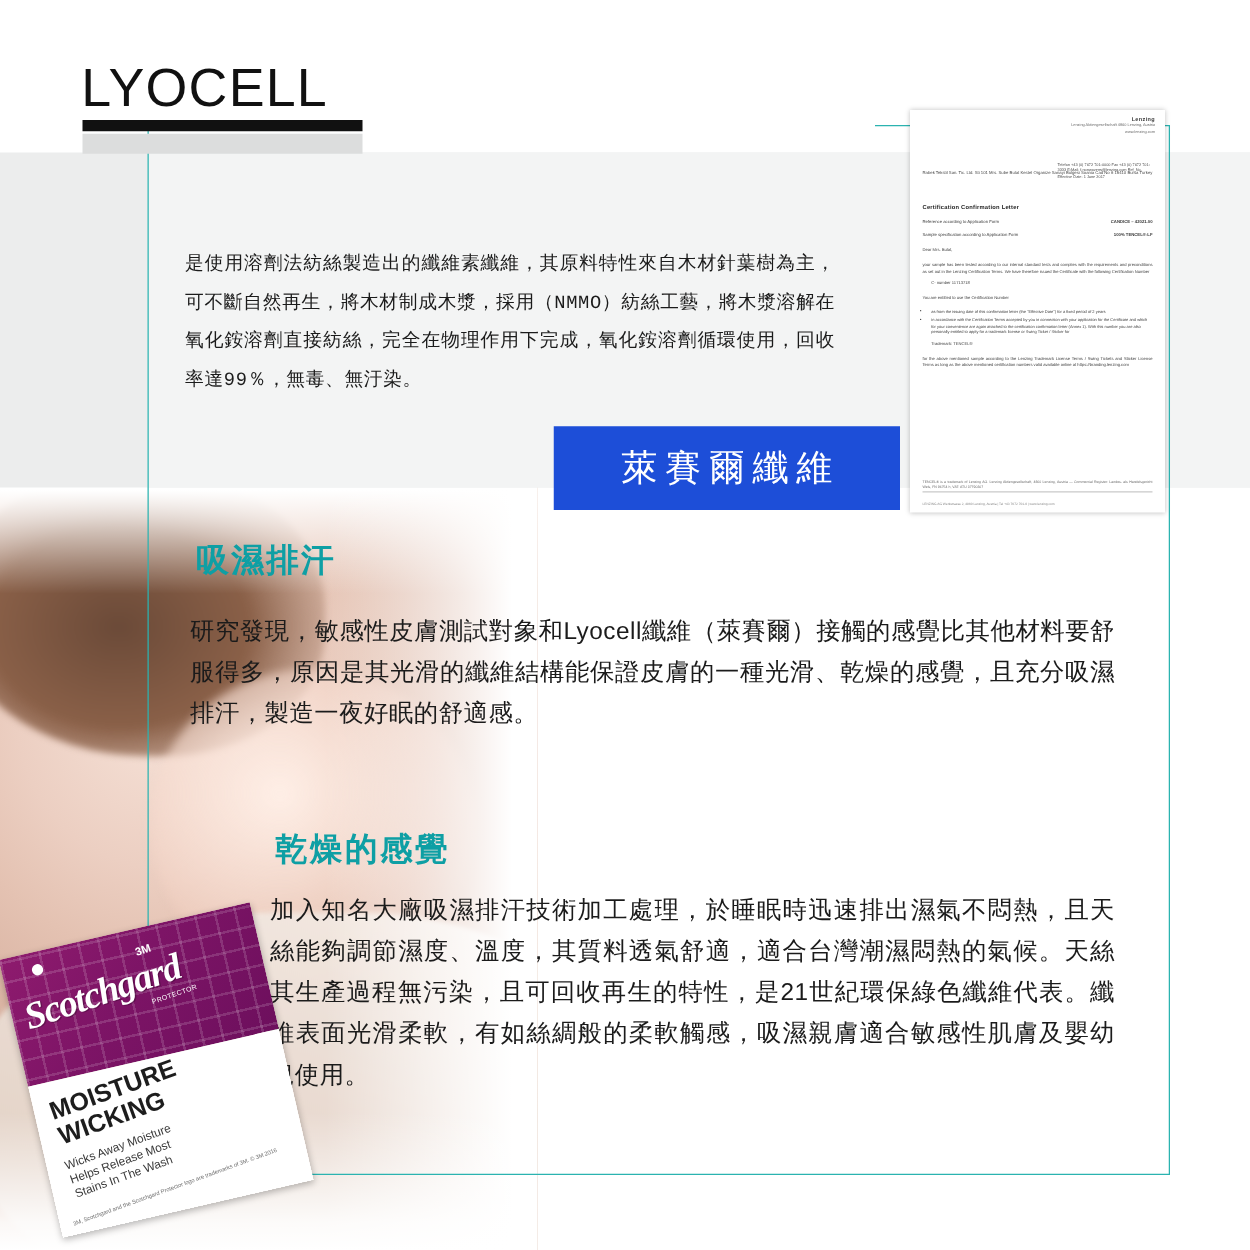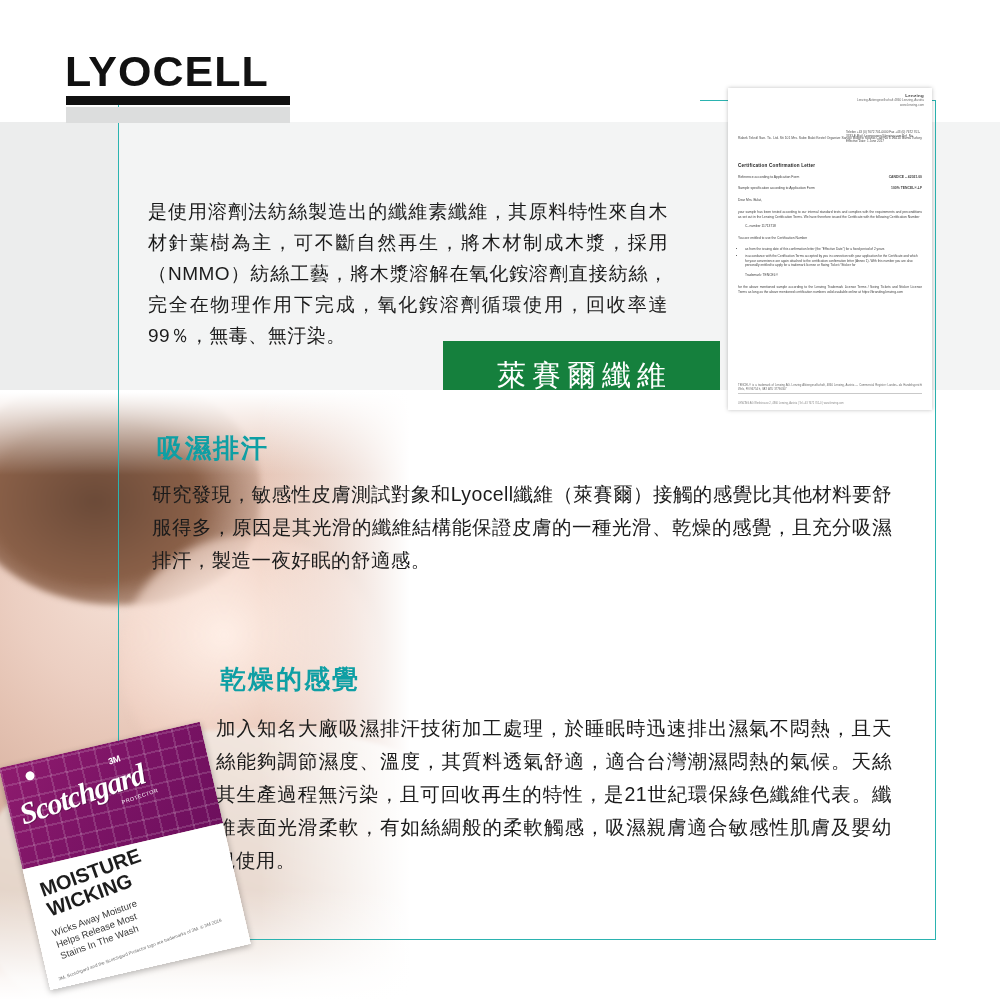--- a/index.html
+++ b/index.html
@@ -73,45 +73,46 @@
   .line { position:absolute; background:#2bb3b0; }
   .frame-left   { left:118px;  top:100px;  width:1px;  height:840px; }
   .frame-right  { left:935px;  top:100px;  width:1px;  height:840px; }
   .frame-bottom { left:118px;  top:939px;  width:818px; height:1px; }
   .frame-topl   { left:118px;  top:100px;  width:120px; height:1px; }
   .frame-topr   { left:700px;  top:100px;  width:236px; height:1px; }
 
   
   .brand {
     position:absolute; left:65px; top:47px;
-    font-size:43px; font-weight:bold; letter-spacing:1px;
+    font-size:43px; font-weight:normal; letter-spacing:1px;
     color:#111111;
     font-family:"Liberation Sans", sans-serif;
   }
   .brand-underline {
     position:absolute; left:66px; top:96px; width:224px; height:9px;
     background:#111111;
   }
   .brand-grey-bar {
     position:absolute; left:66px; top:107px; width:224px; height:16px;
     background:#dcdddd;
   }
 
   
   .intro {
     position:absolute; left:148px; top:196px; width:520px;
-    font-size:19px; line-height:31px; color:#1b1b1b;
+    font-size:15px; line-height:31px; color:#1b1b1b;
     letter-spacing:.5px;
     text-align:justify;
+    font-family:Liberation Mono, monospace;
   }
 
   
   .teal-box {
-    position:absolute; left:443px; top:341px; width:277px; height:49px;
-    background:#15803d;
+    position:absolute; left:443px; top:341px; width:277px; height:67px;
+    background:#1d4ed8;
   }
   .teal-box span {
     display:block; text-align:center; line-height:69px;
     color:#ffffff; font-size:29px; letter-spacing:6px;
     font-family:"Liberation Serif", serif;
     padding-left:6px;
   }
 
   
   .cert {
@@ -171,21 +172,21 @@
   .sec-h {
     position:absolute; font-weight:bold; color:#0e9fa4;
     font-size:26px; letter-spacing:2px;
     font-family:"Liberation Sans", sans-serif;
   }
   .sec-p {
     position:absolute; font-size:19.5px; line-height:33px; color:#1b1b1b;
     letter-spacing:.4px; text-align:justify;
   }
   .s1-h { left:157px; top:431px; }
-  .s1-p { left:152px; top:478px; width:740px; }
+  .s1-p { left:152px; top:489px; width:740px; }
   .s2-h { left:220px; top:662px; }
   .s2-p { left:216px; top:712px; width:676px; }
 
   
   .tag {
     position:absolute; left:22px; top:742px; width:206px; height:228px;
     transform:rotate(-13deg);
     transform-origin:50% 50%;
     box-shadow:0 2px 6px rgba(0,0,0,.28);
     overflow:hidden;

